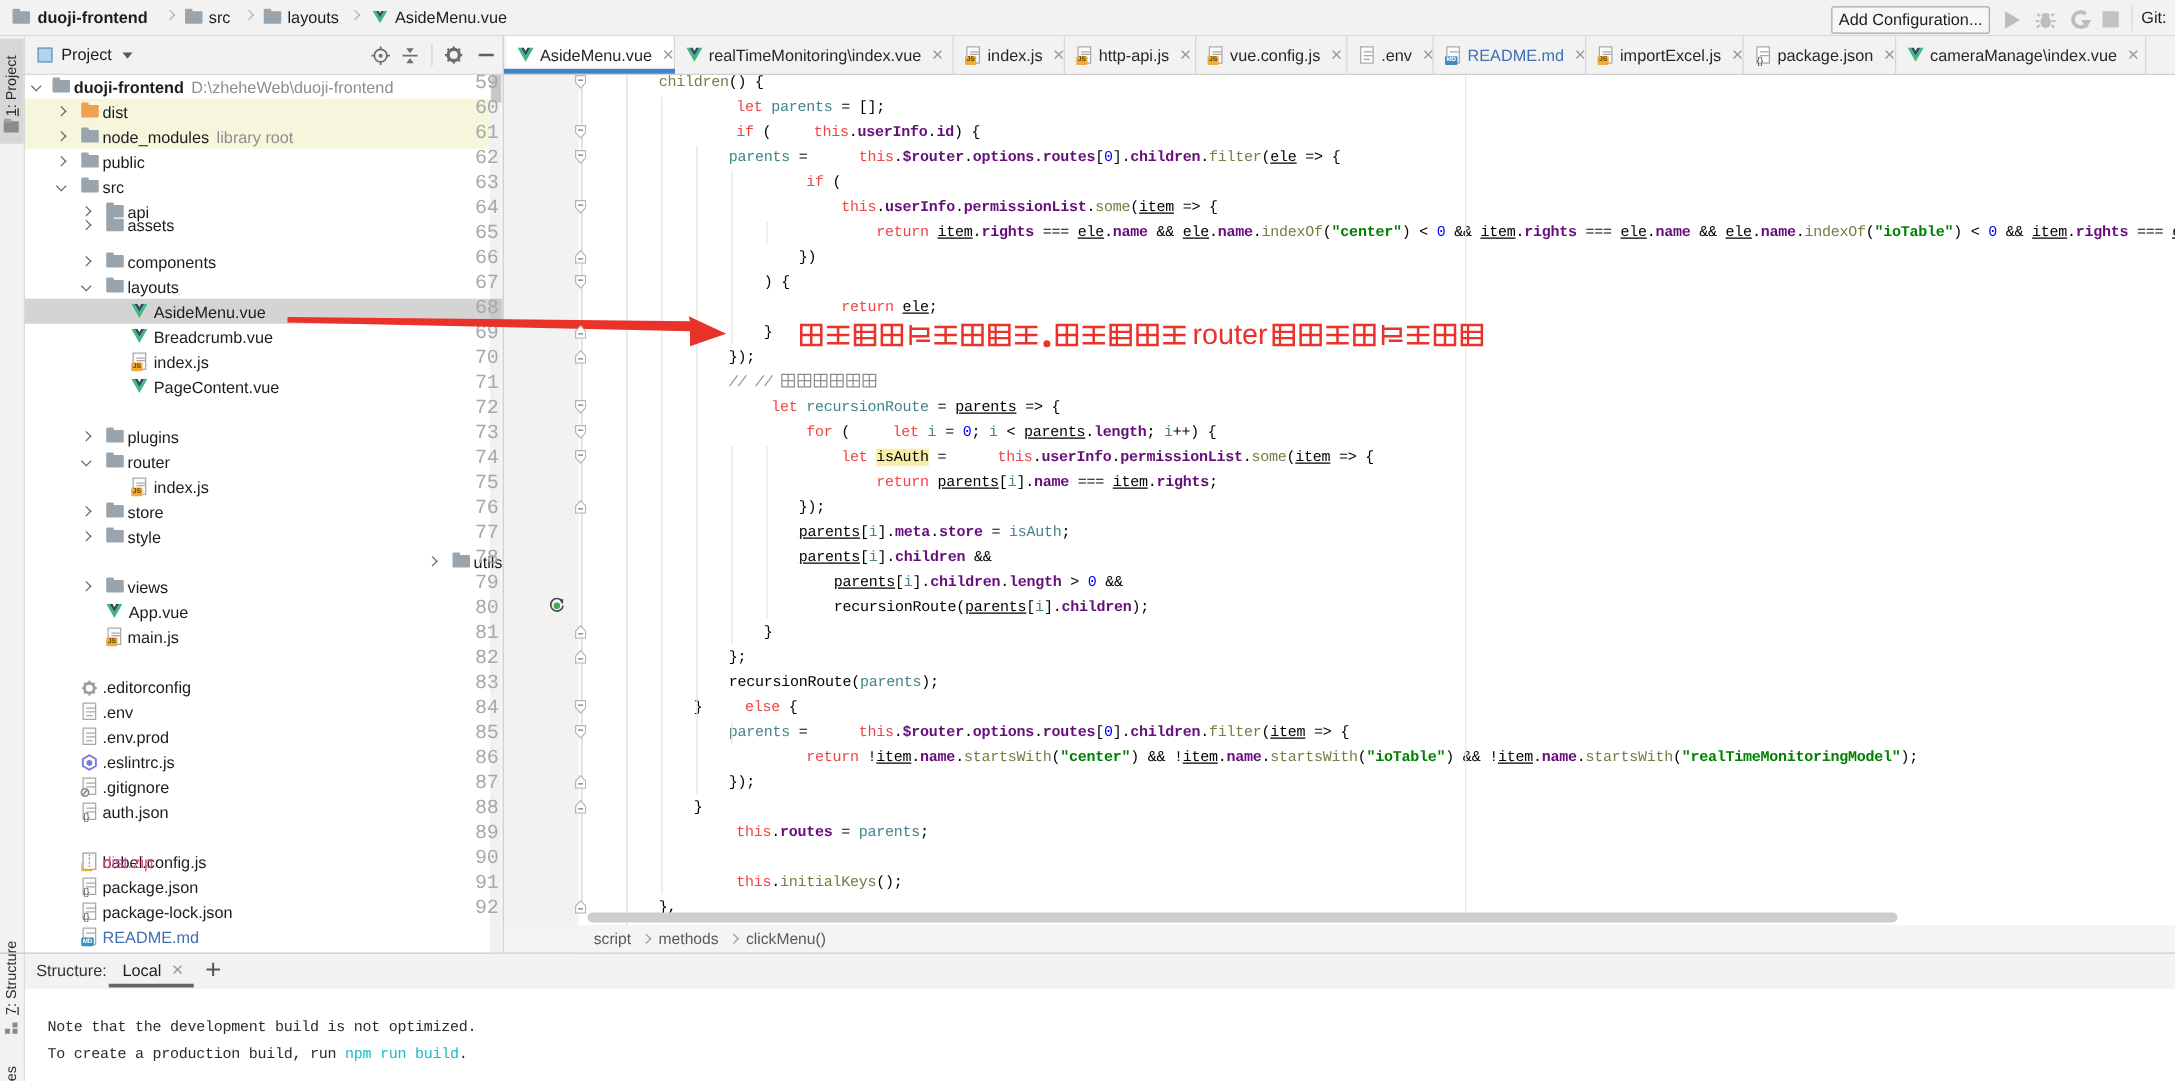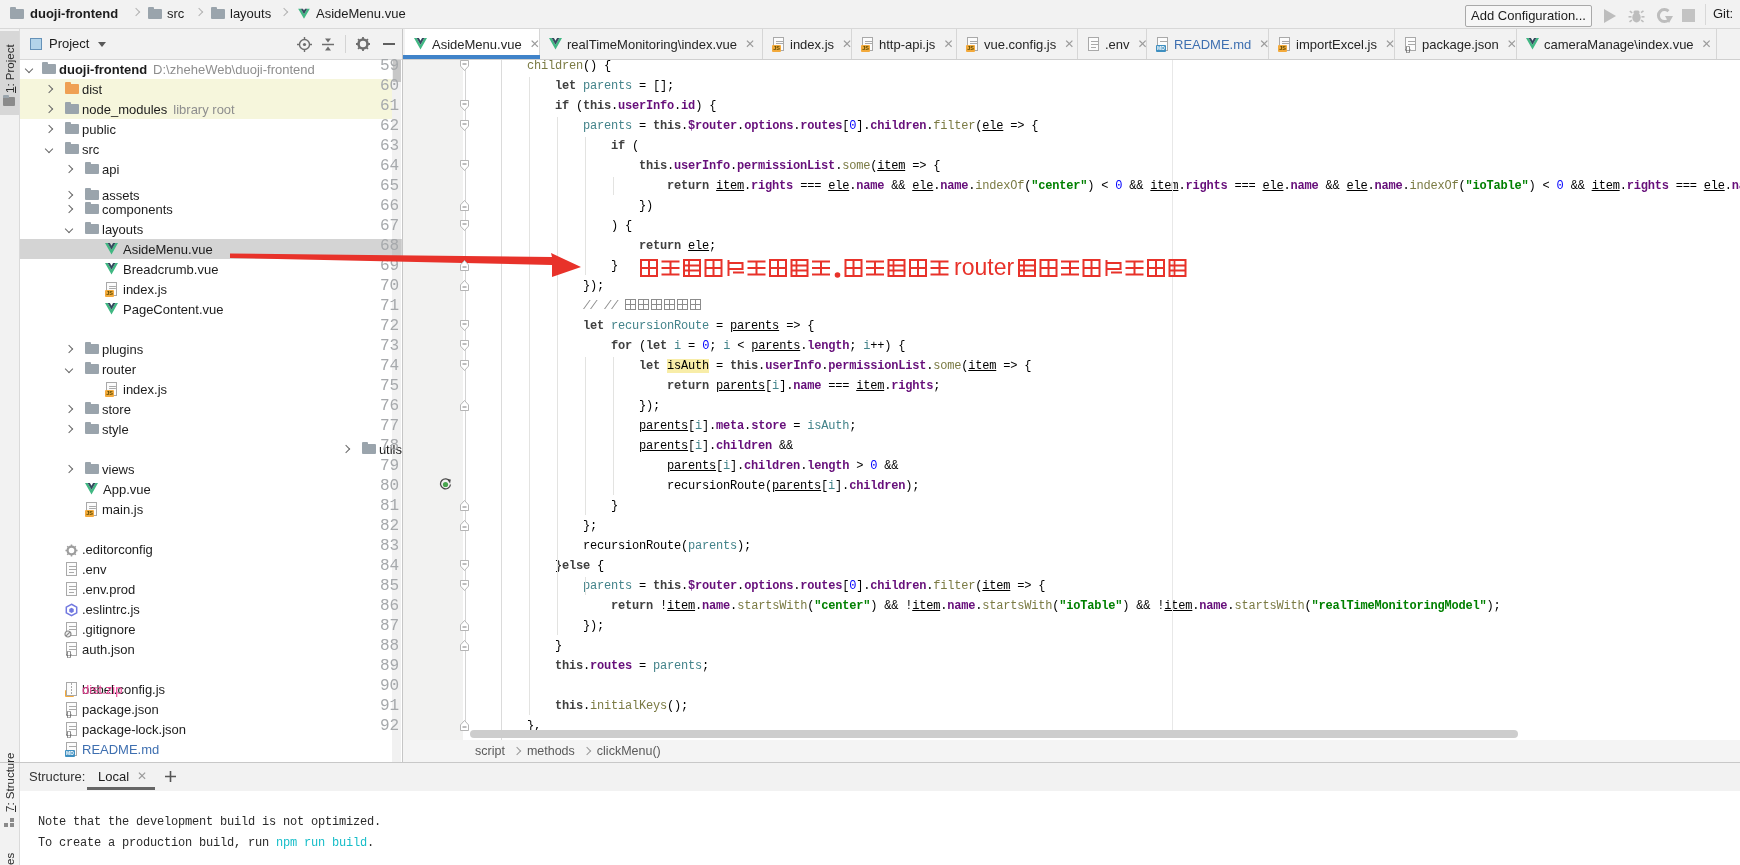--- a/index.html
+++ b/index.html
@@ -37,21 +37,21 @@
 .gray{color:#8e8e8e;}
 
 #tabs{left:403px;top:29px;width:1337px;height:31px;background:#f2f2f2;border-bottom:1px solid #cfcfcf;}
 .tab{position:absolute;top:0;height:30px;display:flex;align-items:center;font-size:13px;color:#262626;border-right:1px solid #d6d6d6;white-space:nowrap;overflow:hidden;}
 .tab .x{color:#9b9b9b;font-size:12px;margin-left:8px;}
 
 #gutterbg{left:403px;top:60px;width:60px;height:702px;background:#f2f2f1;}
 #gutnum{left:380px;top:55.5px;width:48px;font-family:"Liberation Mono",monospace;font-size:16px;line-height:20px;letter-spacing:-0.2px;color:#a6a9ac;white-space:pre;}
 .vline{position:absolute;width:1px;}
 #code{left:471px;top:55.5px;font-family:"Liberation Mono",monospace;font-size:12px;line-height:20px;letter-spacing:-0.2px;color:#000;white-space:pre;}
-.k{color:#404040;font-weight:bold;}
+.k{color:#ef4444;font-weight:normal;margin-left:34px;}
 .s{color:#008000;font-weight:bold;}
 .n{color:#0000ff;}
 .c{color:#8c8c8c;font-style:italic;}
 .f{color:#660e7a;font-weight:bold;}
 .m{color:#7a7a43;}
 .v{color:#43838a;}
 .p{text-decoration:underline;}
 .hl{background:#f8eda8;}
 .cjk{display:inline-block;width:11px;height:11px;border:1px solid #8c8c8c;position:relative;vertical-align:-1px;margin-right:2px;}
 .cjk:before{content:"";position:absolute;left:0;top:4px;width:9px;height:1px;background:#8c8c8c;}
@@ -136,21 +136,21 @@
       <span class="tfold" style="background:#9aa4ac;margin-right:3px;--c:#9aa4ac"></span>
       <b>duoji-frontend</b>
       <span class="gap" style="width:6px"></span>
       <span class="gray">D:\zheheWeb\duoji-frontend</span>
     </div>
 <div class="trow" style="top:19px;padding-left:26px;"><span class="chev cr" style="margin-right:13px"></span><span class="tfold" style="background:#efa053;margin-right:3px;--c:#efa053"></span>dist</div>
 <div class="trow" style="top:39px;padding-left:26px;"><span class="chev cr" style="margin-right:13px"></span><span class="tfold" style="background:#9aa4ac;margin-right:3px;--c:#9aa4ac"></span>node_modules<span class="gap" style="width:6px"></span><span class="gray">library root</span></div>
 <div class="trow" style="top:59px;padding-left:26px;"><span class="chev cr" style="margin-right:13px"></span><span class="tfold" style="background:#9aa4ac;margin-right:3px;--c:#9aa4ac"></span>public</div>
 <div class="trow" style="top:79px;padding-left:26px;"><span class="chev cd" style="margin-right:13px"></span><span class="tfold" style="background:#9aa4ac;margin-right:3px;--c:#9aa4ac"></span>src</div>
 <div class="trow" style="top:99px;padding-left:46px;"><span class="chev cr" style="margin-right:13px"></span><span class="tfold" style="background:#9aa4ac;margin-right:3px;--c:#9aa4ac"></span>api</div>
-<div class="trow" style="top:125px;padding-left:46px;"><span class="chev cr" style="margin-right:13px"></span><span class="tfold" style="background:#9aa4ac;margin-right:3px;--c:#9aa4ac"></span>assets</div>
+<div class="trow" style="top:110px;padding-left:46px;"><span class="chev cr" style="margin-right:13px"></span><span class="tfold" style="background:#9aa4ac;margin-right:3px;--c:#9aa4ac"></span>assets</div>
 <div class="trow" style="top:139px;padding-left:46px;"><span class="chev cr" style="margin-right:13px"></span><span class="tfold" style="background:#9aa4ac;margin-right:3px;--c:#9aa4ac"></span>components</div>
 <div class="trow" style="top:159px;padding-left:46px;"><span class="chev cd" style="margin-right:13px"></span><span class="tfold" style="background:#9aa4ac;margin-right:3px;--c:#9aa4ac"></span>layouts</div>
 <div class="trow" style="top:179px;padding-left:85px;"><svg class="gap" width="13" height="12" viewBox="0 0 24 22" style="margin:0 5px 0 0">
         <path fill="#41b883" d="M0 0h4.8L12 12.2 19.2 0H24L12 21z"></path>
         <path fill="#35495e" d="M4.8 0h4.3L12 5l2.9-5h4.3L12 12.2z"></path>
       </svg>AsideMenu.vue</div>
 <div class="trow" style="top:199px;padding-left:85px;"><svg class="gap" width="13" height="12" viewBox="0 0 24 22" style="margin:0 5px 0 0">
         <path fill="#41b883" d="M0 0h4.8L12 12.2 19.2 0H24L12 21z"></path>
         <path fill="#35495e" d="M4.8 0h4.3L12 5l2.9-5h4.3L12 12.2z"></path>
       </svg>Breadcrumb.vue</div>

